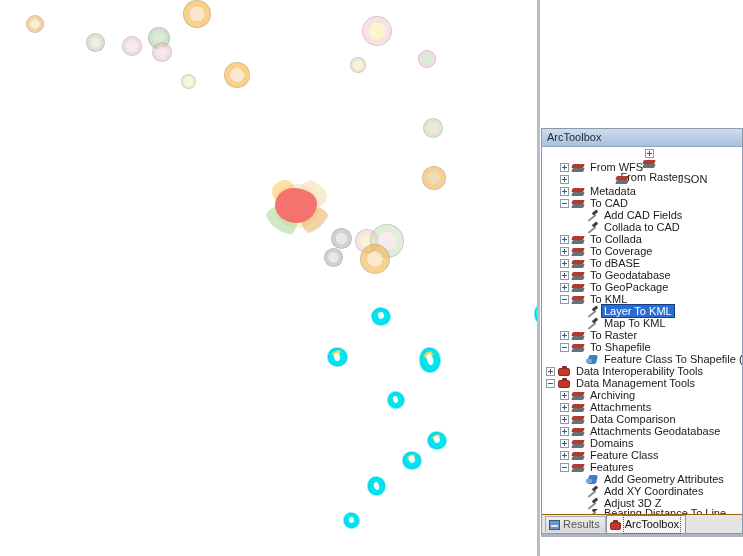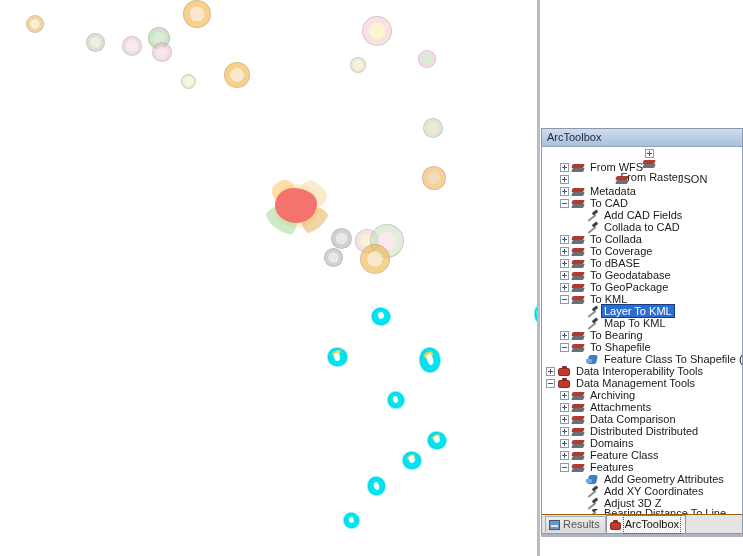--- a/index.html
+++ b/index.html
@@ -315,21 +315,21 @@
         <span class="tree-label">Layer To KML</span>
       </div>
       <div class="tree-row" style="padding-left: 32px;">
         <span class="expander none"></span>
         <span class="ic ic-tool"></span>
         <span class="tree-label">Map To KML</span>
       </div>
       <div class="tree-row" style="padding-left: 18px;">
         <span class="expander plus"></span>
         <span class="ic ic-toolset"></span>
-        <span class="tree-label">To Bearing</span>
+        <span class="tree-label">To Raster</span>
       </div>
       <div class="tree-row" style="padding-left: 18px;">
         <span class="expander minus"></span>
         <span class="ic ic-toolset"></span>
         <span class="tree-label">To Shapefile</span>
       </div>
       <div class="tree-row" style="padding-left: 32px;">
         <span class="expander none"></span>
         <span class="ic ic-script"></span>
         <span class="tree-label">Feature Class To Shapefile (multiple)</span>
@@ -355,21 +355,21 @@
         <span class="tree-label">Attachments</span>
       </div>
       <div class="tree-row" style="padding-left: 18px;">
         <span class="expander plus"></span>
         <span class="ic ic-toolset"></span>
         <span class="tree-label">Data Comparison</span>
       </div>
       <div class="tree-row" style="padding-left: 18px;">
         <span class="expander plus"></span>
         <span class="ic ic-toolset"></span>
-        <span class="tree-label">Distributed Distributed</span>
+        <span class="tree-label">Attachments Geodatabase</span>
       </div>
       <div class="tree-row" style="padding-left: 18px;">
         <span class="expander plus"></span>
         <span class="ic ic-toolset"></span>
         <span class="tree-label">Domains</span>
       </div>
       <div class="tree-row" style="padding-left: 18px;">
         <span class="expander plus"></span>
         <span class="ic ic-toolset"></span>
         <span class="tree-label">Feature Class</span>

